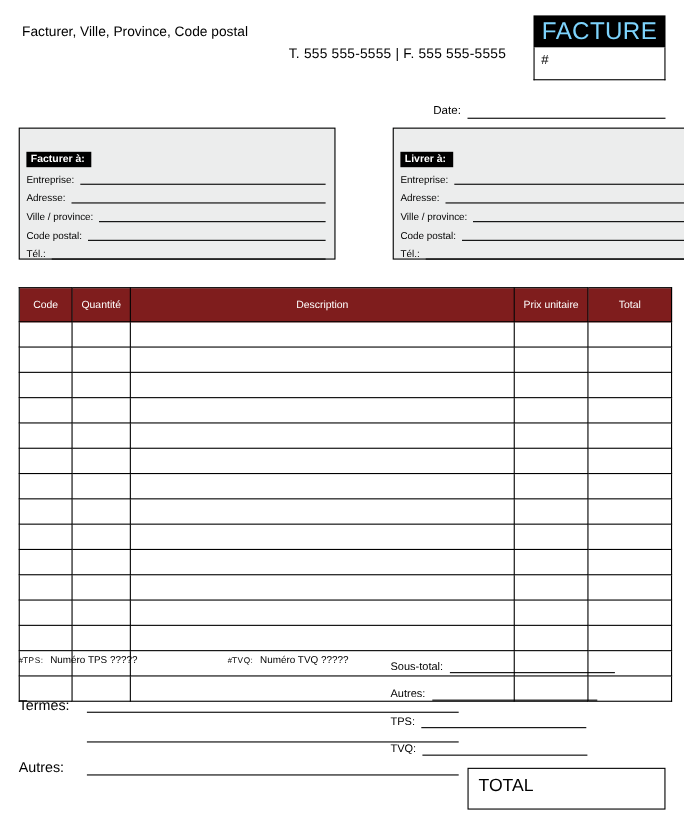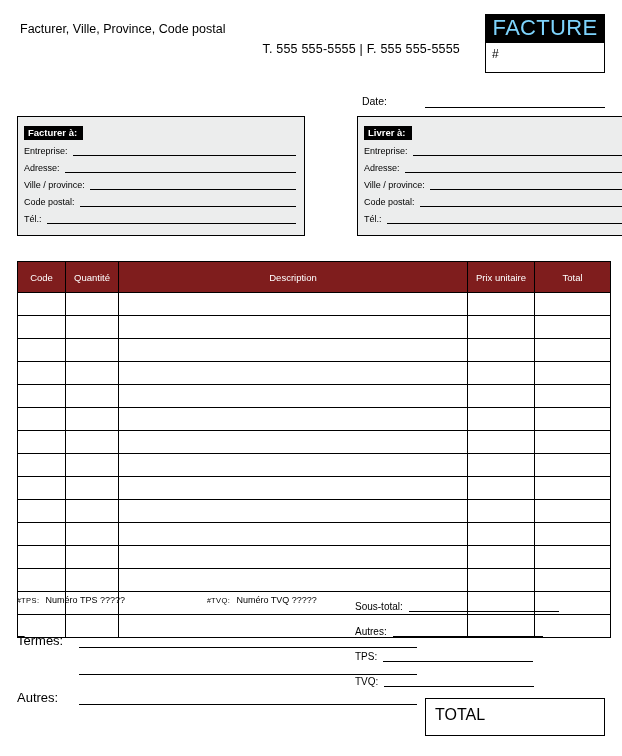--- a/index.html
+++ b/index.html
@@ -76,42 +76,41 @@
 
   
   .date-row {
     position: absolute;
     right: 17px;
     top: 95px;
     width: 280px;
     display: flex;
     align-items: flex-end;
     justify-content: flex-end;
-    gap: 32px;
   }
   .date-label {
     font-size: 10.5px;
     margin-right: 6px;
     padding-bottom: 1px;
   }
   .date-rule {
     width: 180px;
     border-bottom: 1px solid #000000;
     height: 12px;
   }
 
   
   .addr-block {
     position: absolute;
     top: 116px;
     border: 1px solid #000000;
     background: #eceded;
     box-sizing: border-box;
     height: 120px;
-    padding: 5px 8px 0 6px;
+    padding: 17px 8px 0 6px;
   }
   .addr-left { left: 17px; width: 288px; }
   .addr-right { left: 317px; width: 288px; margin-left: 40px; }
 
   .addr-tag {
     display: inline-block;
     background: #000000;
     color: #ffffff;
     font-size: 9.5px;
     font-weight: bold;

